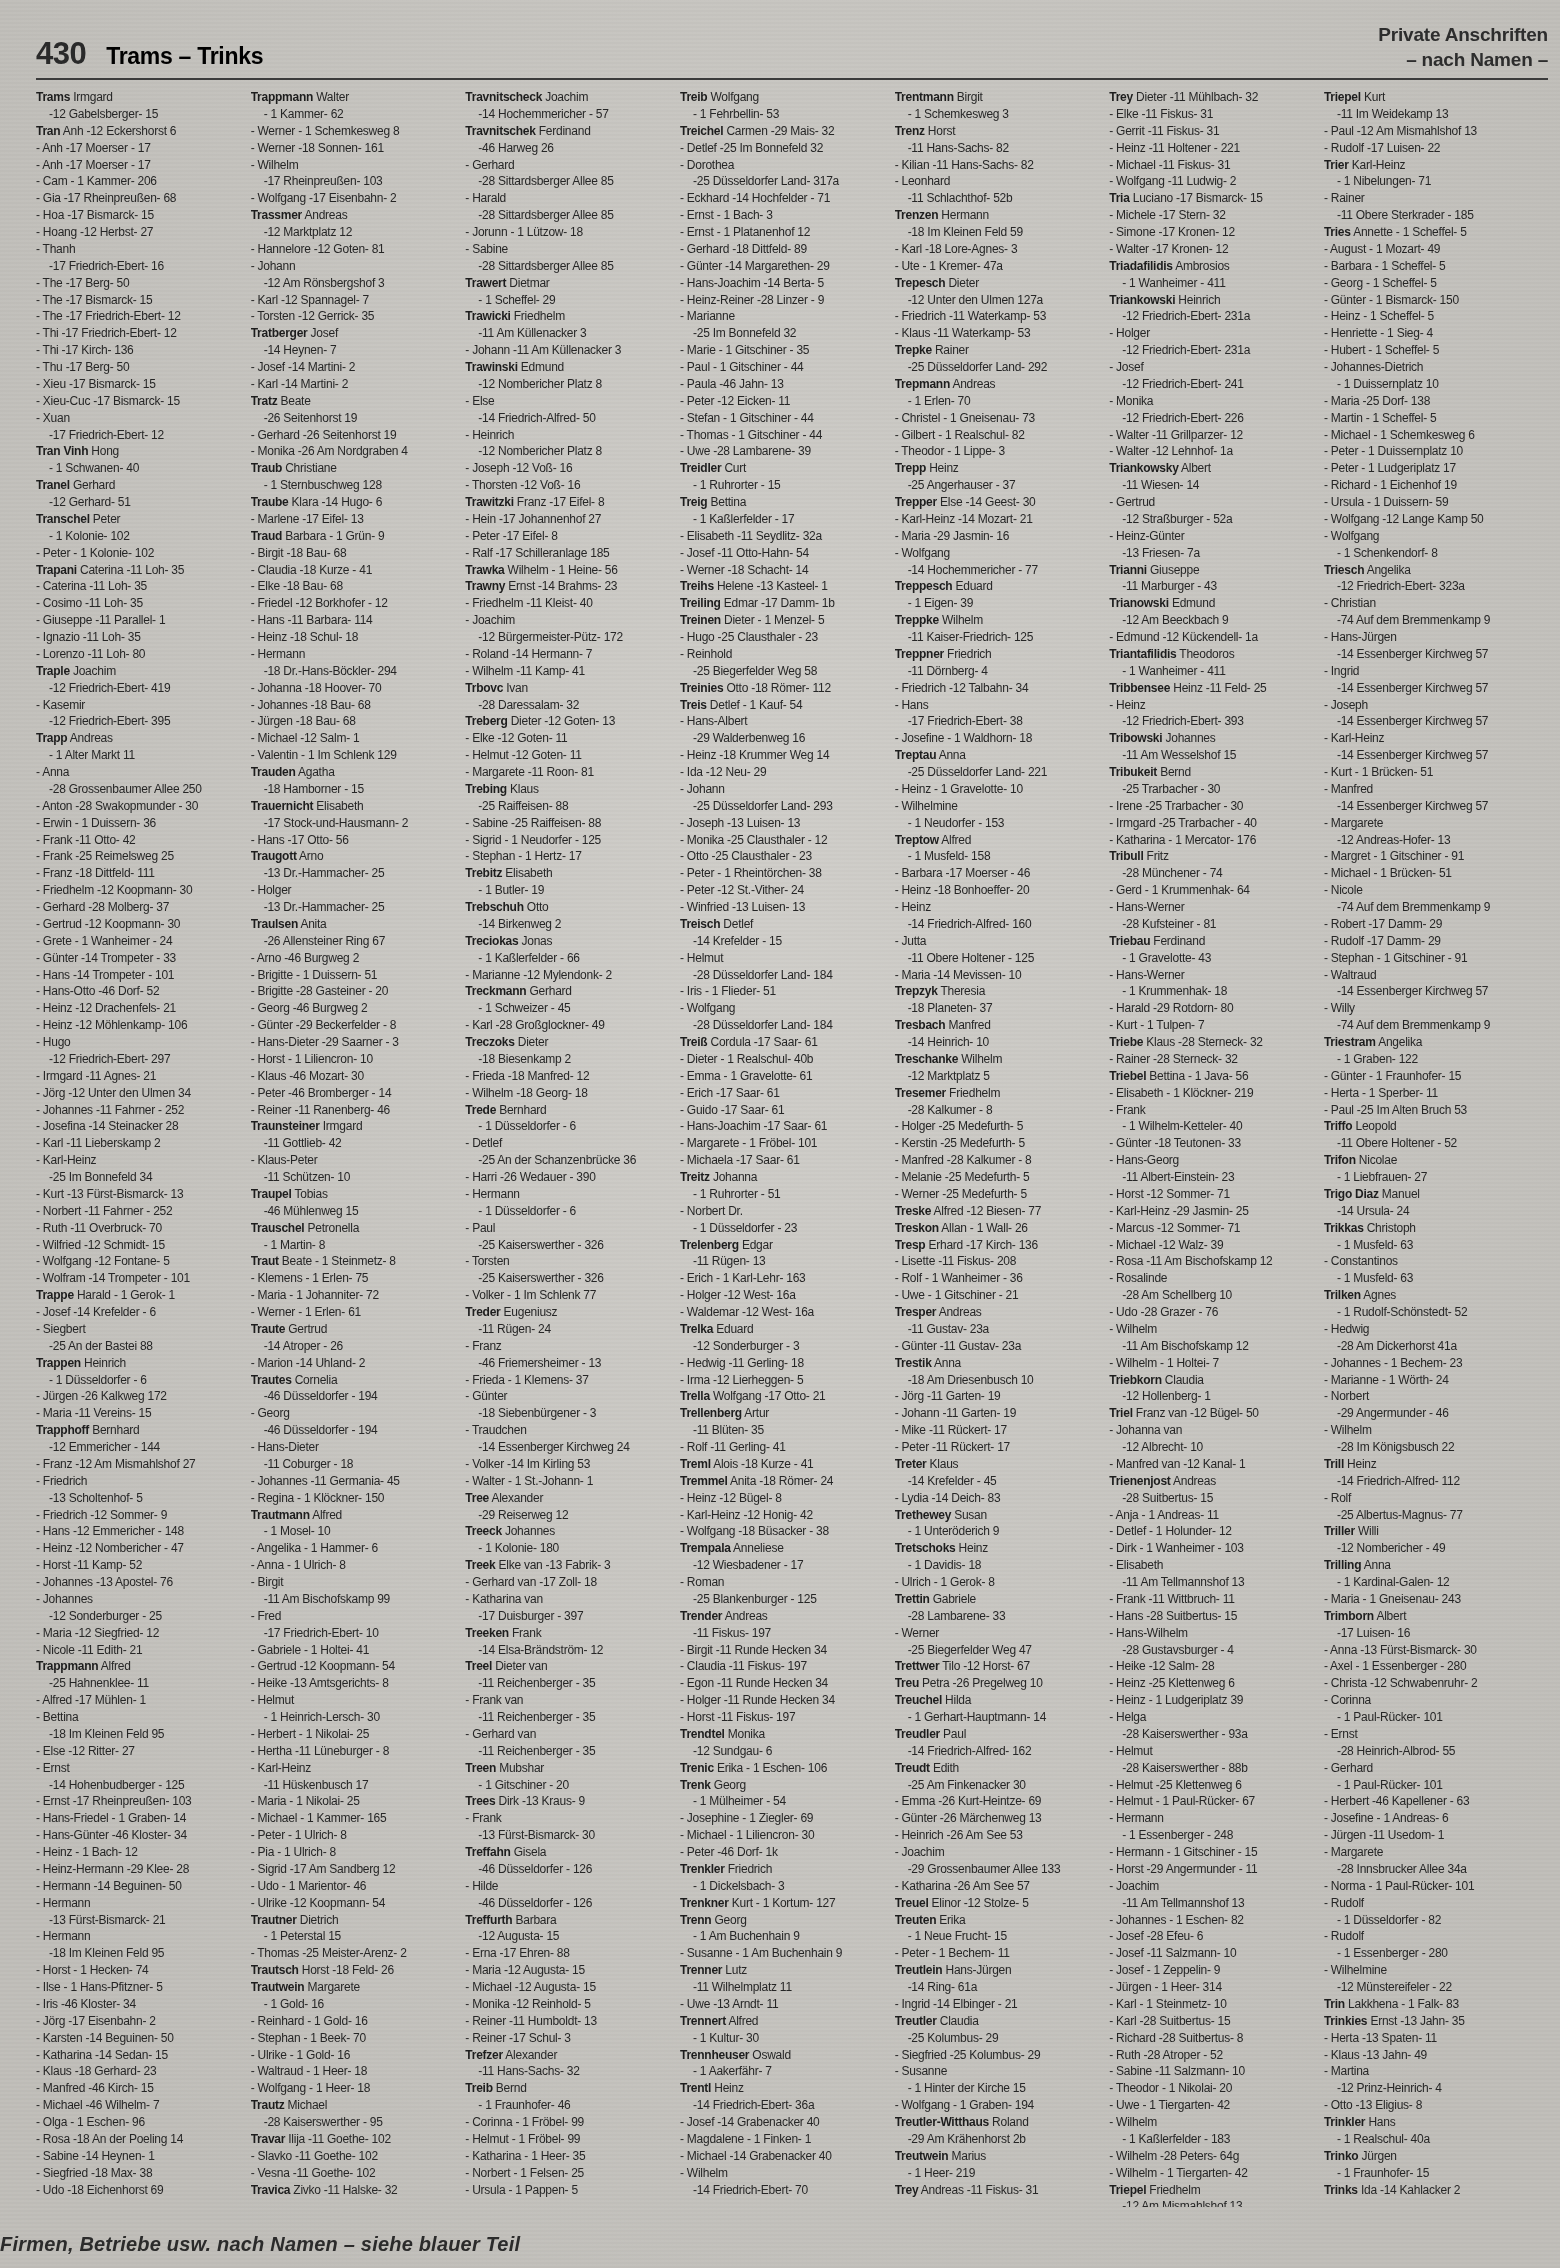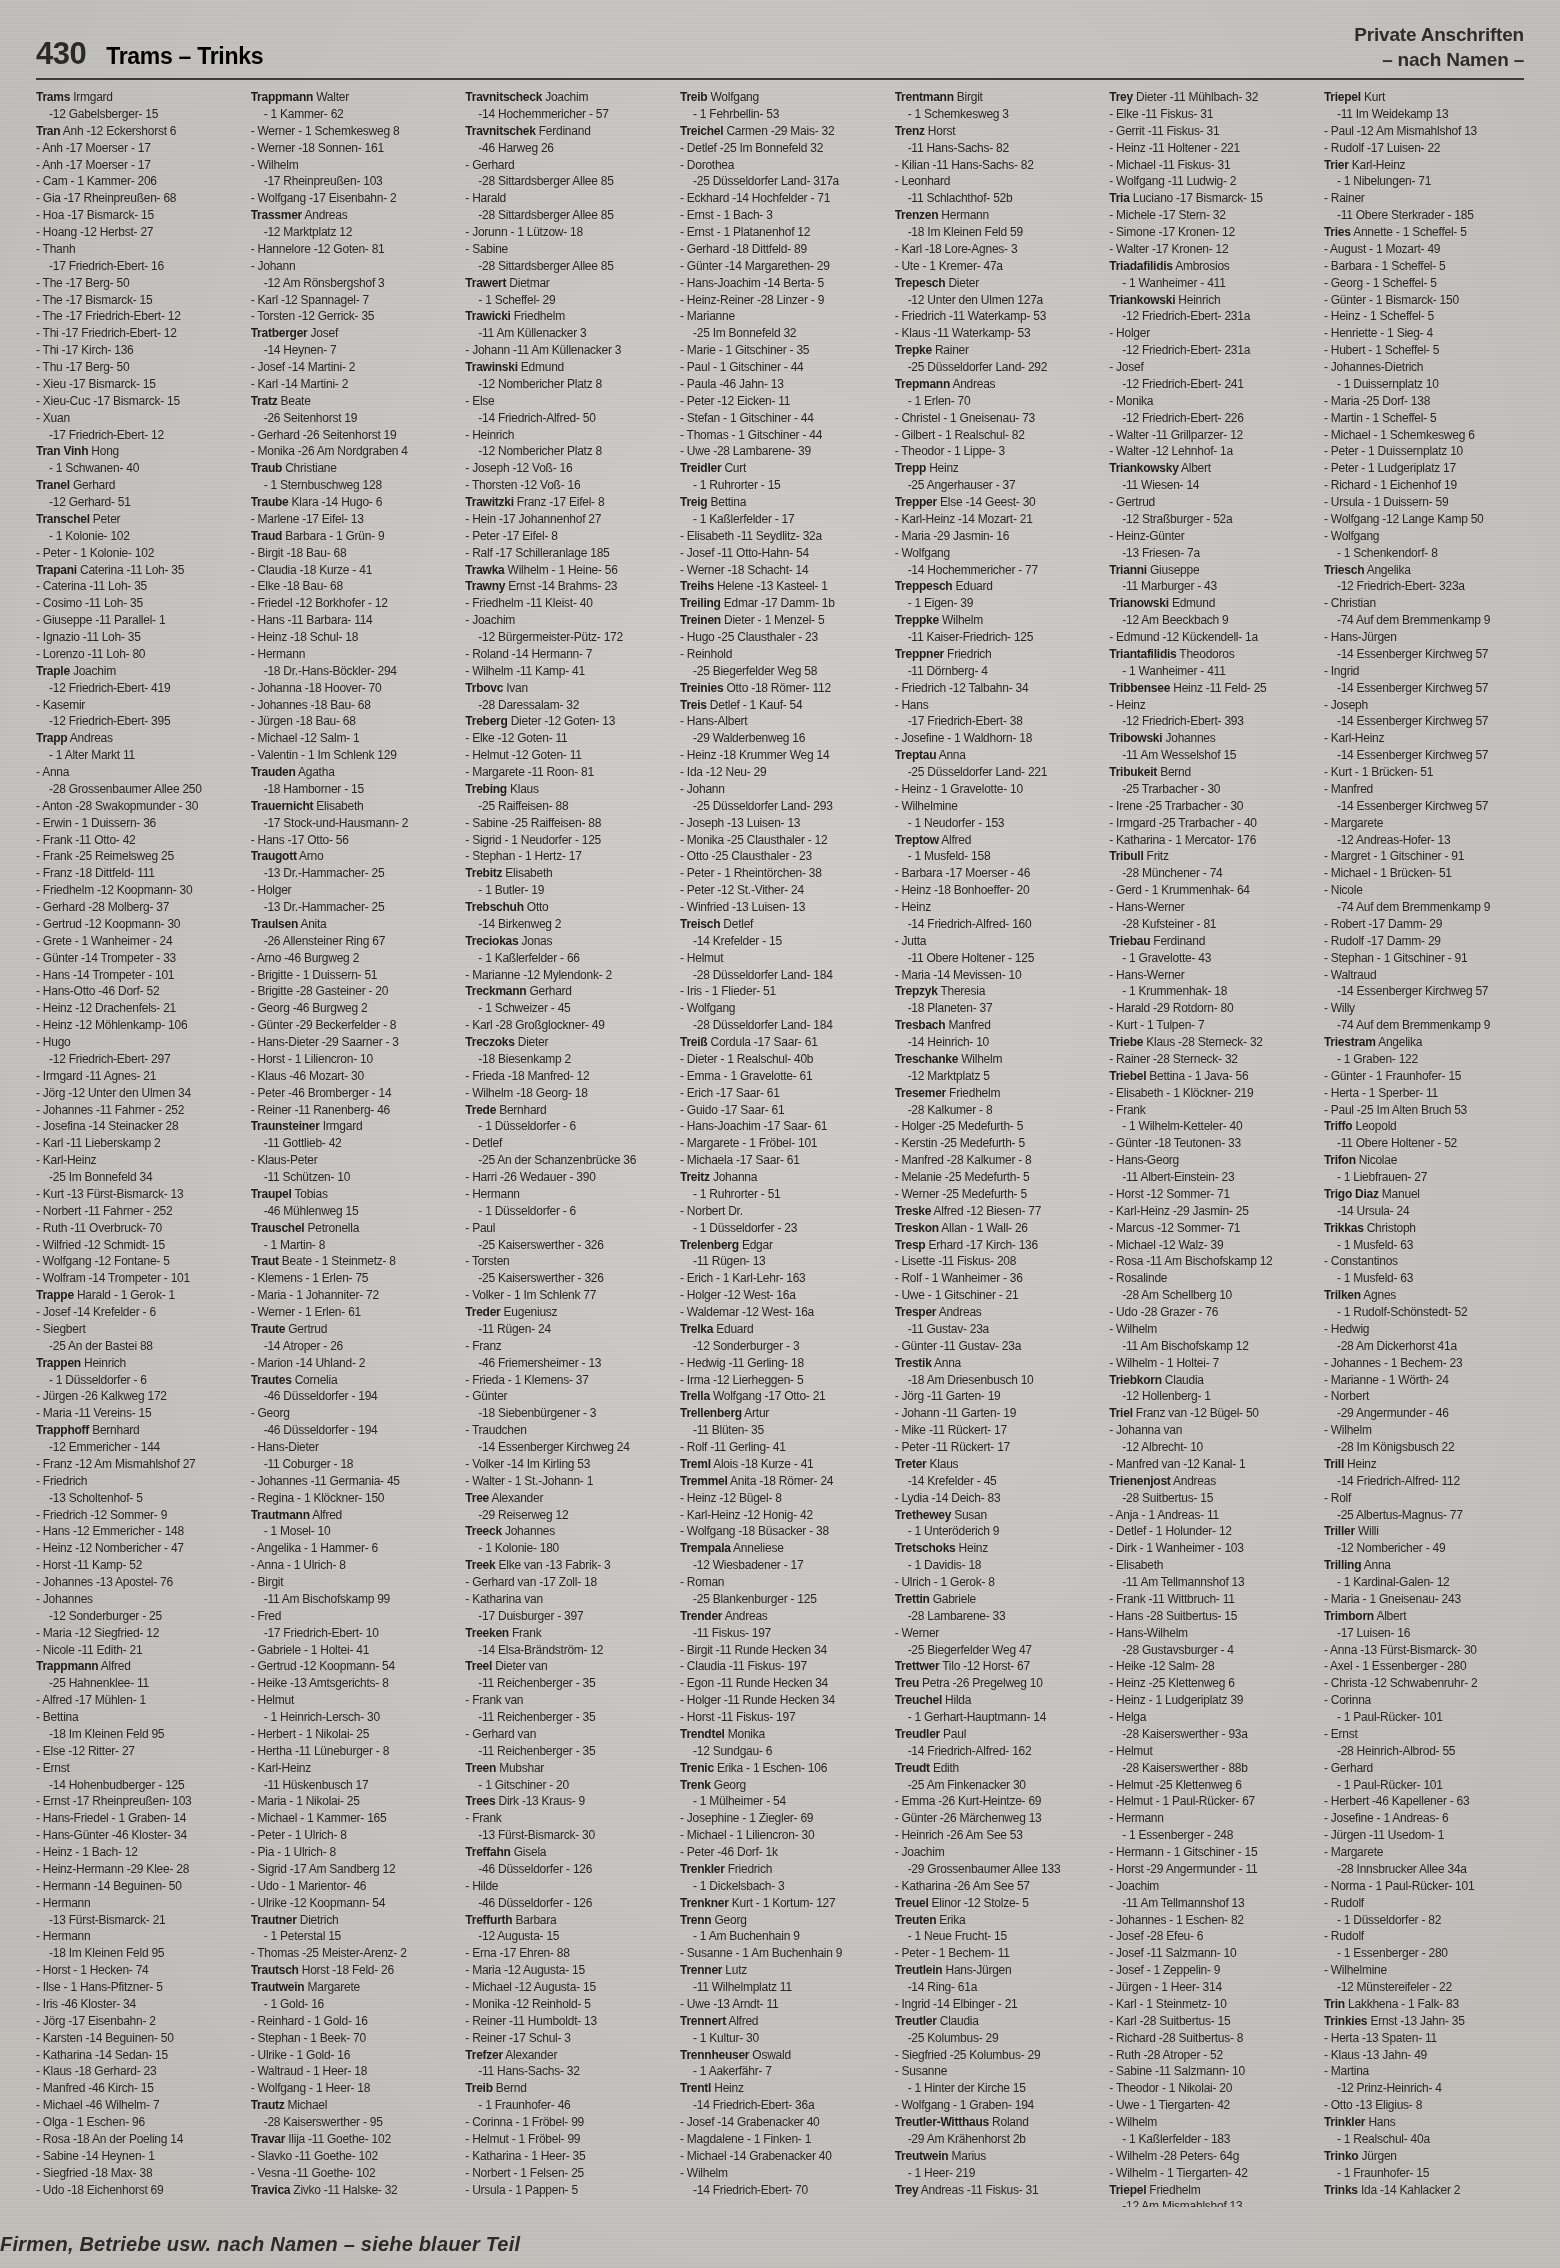--- a/index.html
+++ b/index.html
@@ -7,21 +7,21 @@
     width:1560px;height:2268px;
     background:#cac8c3;
     background-image:
       radial-gradient(ellipse at 50% 40%, rgba(255,255,255,0.10), rgba(0,0,0,0.05) 85%),
       repeating-linear-gradient(0deg, rgba(0,0,0,0.015) 0 2px, rgba(255,255,255,0.015) 2px 4px);
     font-family:"Liberation Sans", sans-serif;
     color:#222;
     overflow:hidden;
     position:relative;
   }
-  .page{padding:16px 36px 0 36px;}
+  .page{padding:16px 12px 0 36px;}
   .hdr{display:flex;justify-content:space-between;align-items:flex-end;height:56px;}
   .hdr-left{display:flex;align-items:baseline;gap:20px;}
   .pageno{font-size:31px;font-weight:bold;letter-spacing:-0.5px;color:#2a2a2a;}
   .range{font-size:23px;font-weight:bold;letter-spacing:-0.3px;color:#000000;}
   .hdr-right{text-align:right;font-size:19px;font-weight:bold;line-height:25px;letter-spacing:-0.2px;color:#2d2d2d;}
   .rule{border:0;border-top:2px solid #3b3b3b;margin:6px 0 0 0;}
   .cols{display:flex;justify-content:space-between;width:1494px;margin-top:9px;height:2118px;overflow:hidden;}
   .col{width:206px;overflow:hidden;}
   .ln{font-size:12px;line-height:16.88px;letter-spacing:-0.25px;white-space:nowrap;color:#262626;}
   .ln b{font-weight:bold;color:#1d1d1d;}

